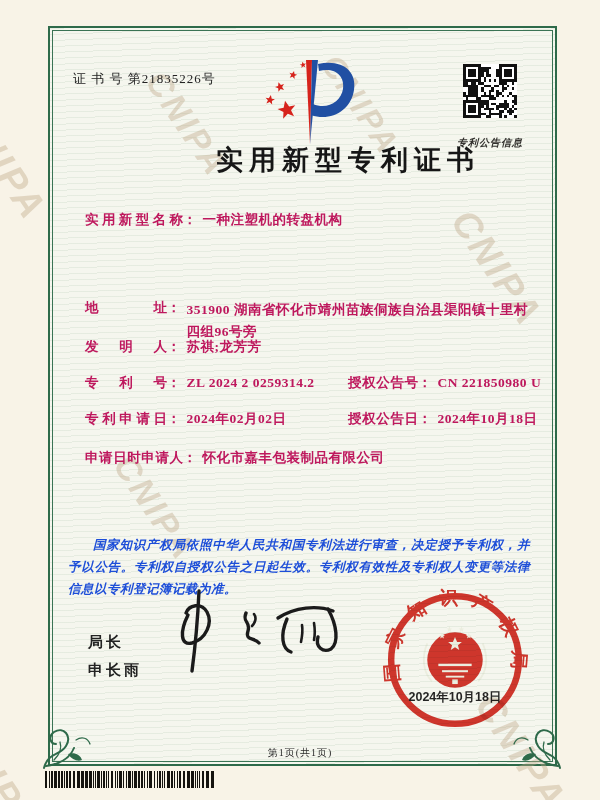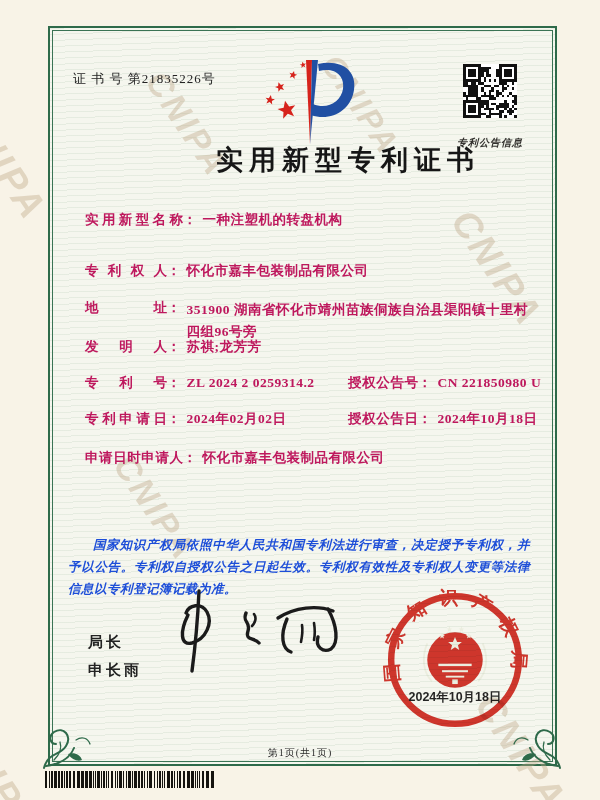--- a/index.html
+++ b/index.html
@@ -403,23 +403,20 @@
       </svg>
     <div class="qr-caption">专利公告信息</div>
   </div>
 
   <div class="title">实用新型专利证书</div>
 
   <div class="row" style="top:211px">
     <span class="lbl wide">实用新型名称</span><span class="colon">：</span><span class="val">一种注塑机的转盘机构</span>
   </div>
 
-  <div class="row" style="top:262px">
-    <span class="lbl">专利权人</span><span class="colon">：</span><span class="val">怀化市嘉丰包装制品有限公司</span>
-  </div>
 
   <div class="row" style="top:299px">
     <span class="lbl">地址</span><span class="colon">：</span><span class="val block">351900 湖南省怀化市靖州苗族侗族自治县渠阳镇十里村四组96号旁</span>
   </div>
 
   <div class="row" style="top:338px">
     <span class="lbl">发明人</span><span class="colon">：</span><span class="val">苏祺;龙芳芳</span>
   </div>
 
   <div class="row" style="top:374px">

